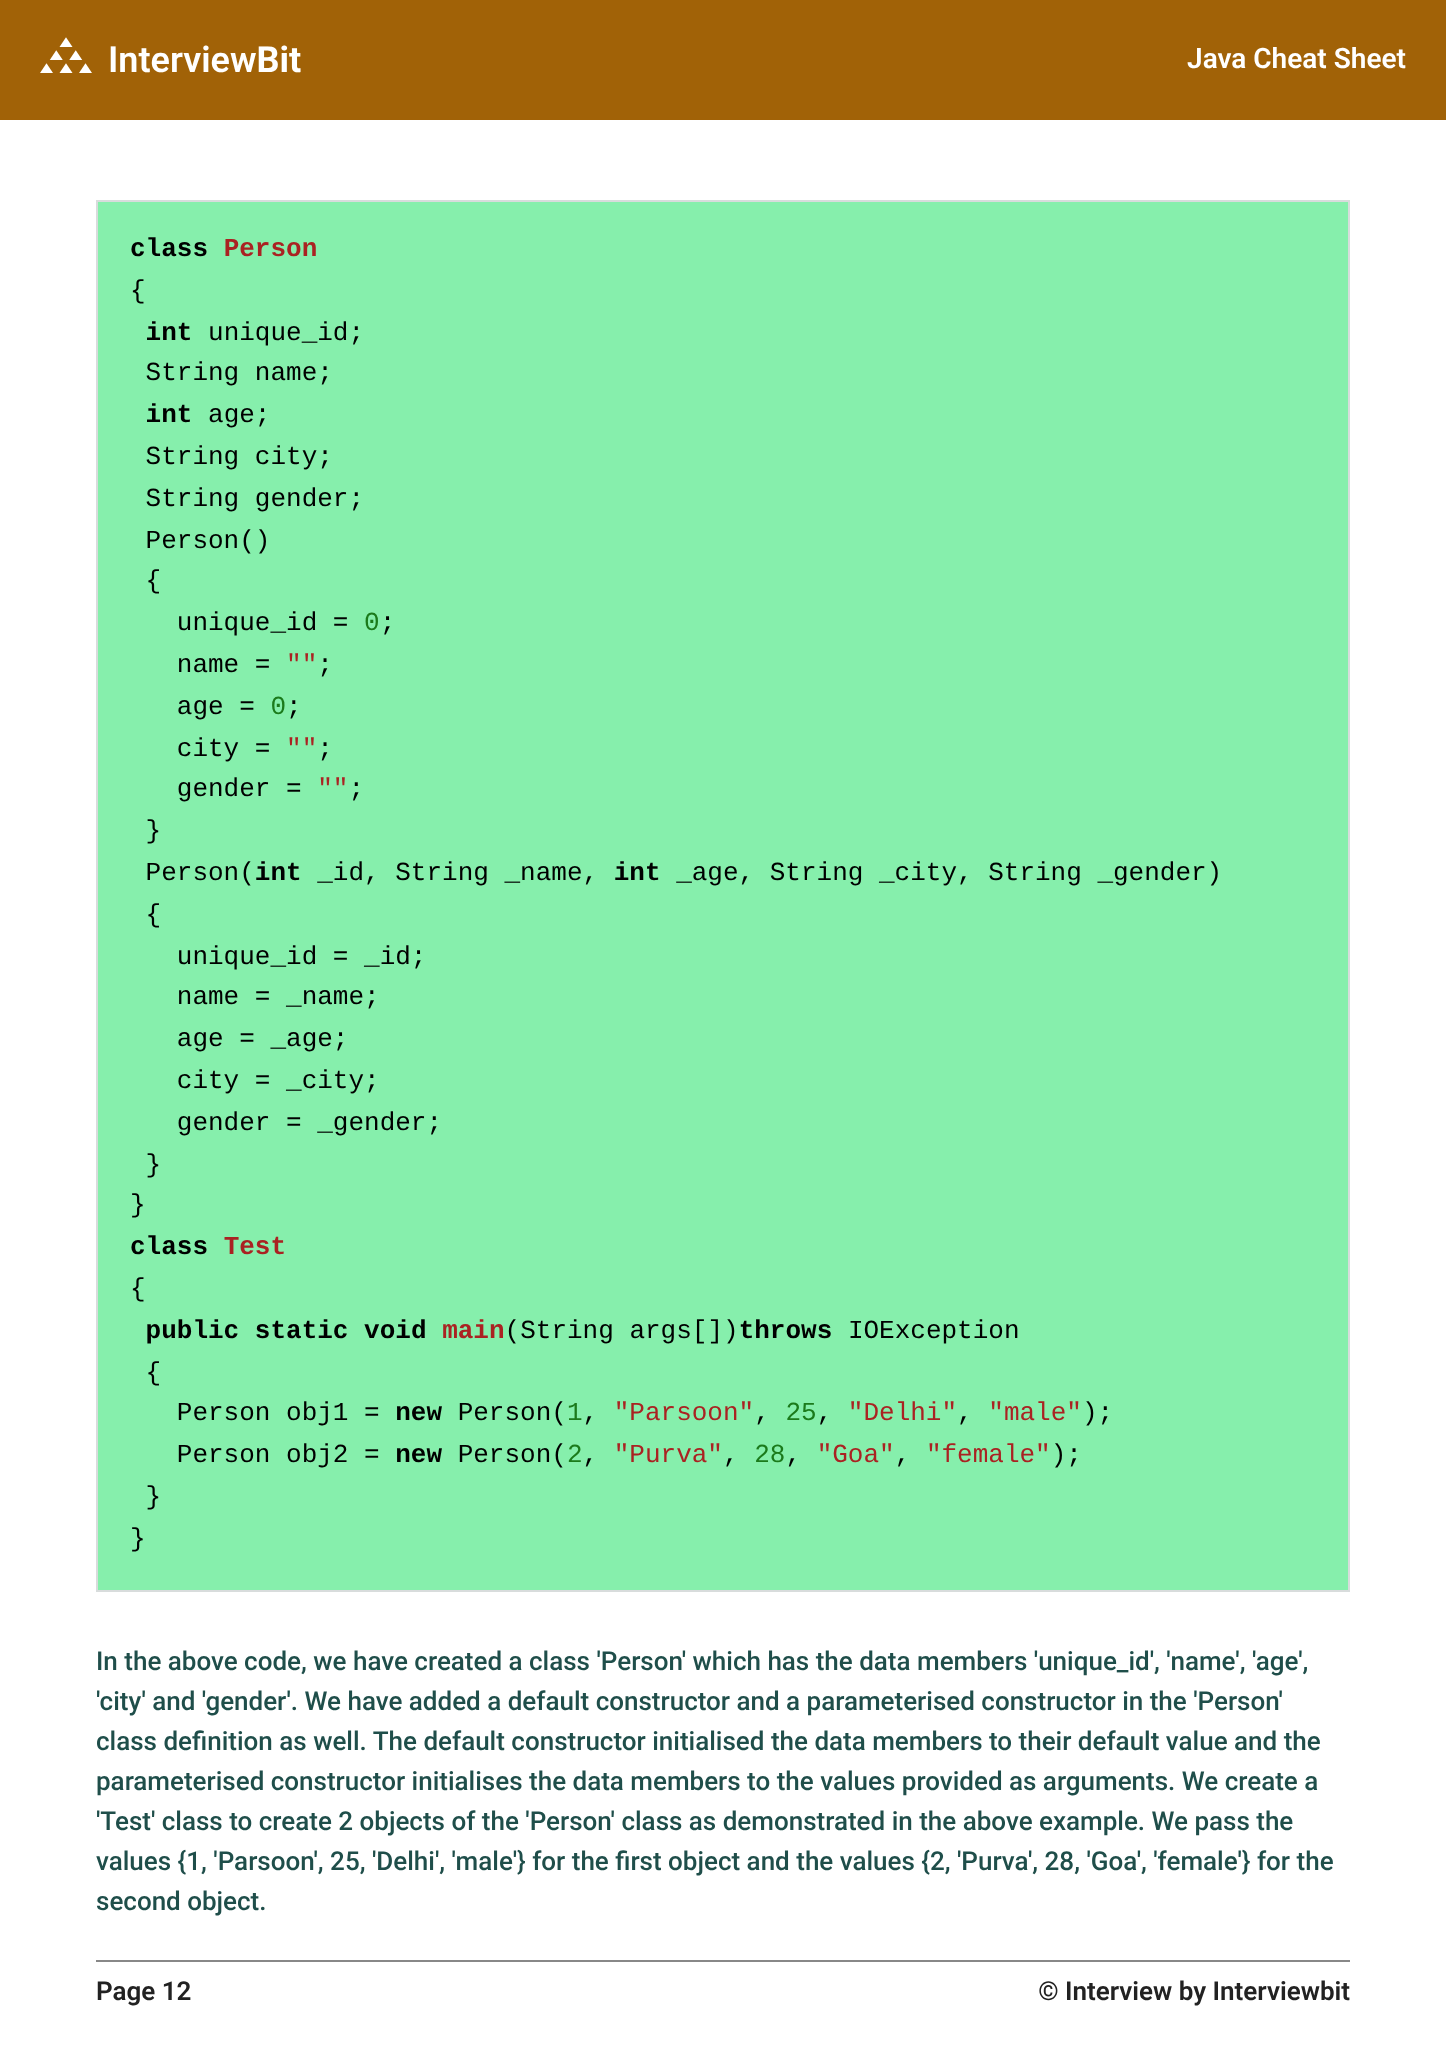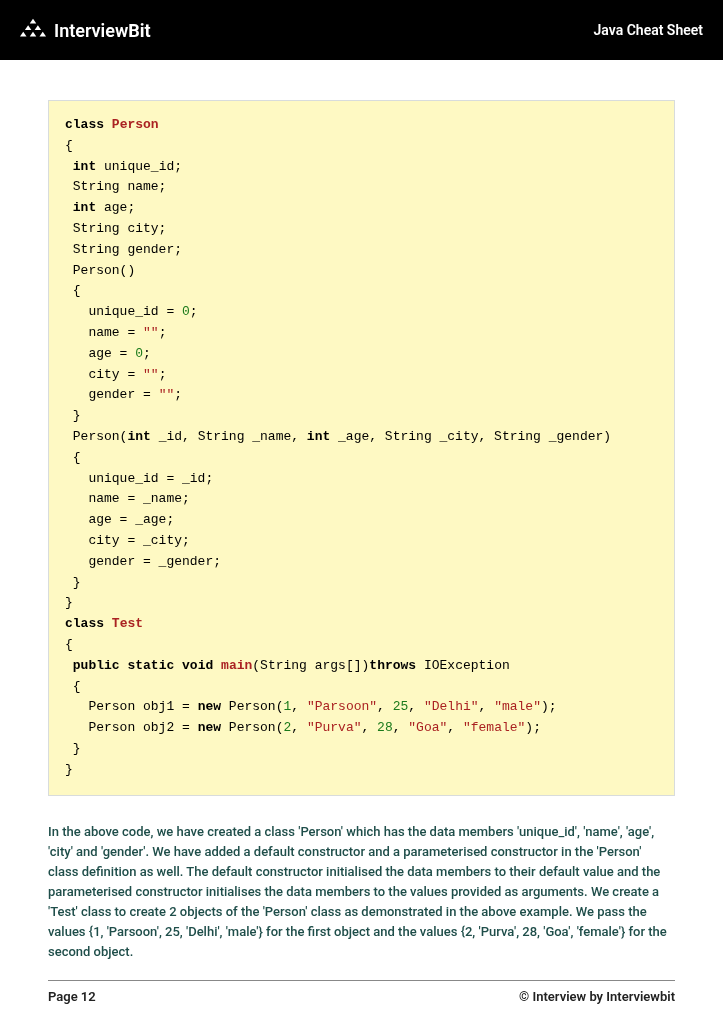--- a/index.html
+++ b/index.html
@@ -1,24 +1,24 @@
 <!DOCTYPE html>
 <html><head>
 <meta charset="utf-8">
 <style>
 * { margin: 0; padding: 0; box-sizing: border-box; }
 body { font-family: -apple-system, BlinkMacSystemFont, "Segoe UI", Roboto, sans-serif; width: 723px; height: 1024px; background: #fff; display: flex; flex-direction: column; }
-.header { background: #000000; height: 60px; display: flex; align-items: center; justify-content: space-between; padding: 0 20px; }
+.header { background: #a16207; height: 60px; display: flex; align-items: center; justify-content: space-between; padding: 0 20px; }
 .logo-wrap { display: flex; align-items: center; gap: 8px; }
 .logo-icon { width: 26px; height: 26px; }
 .logo-text { color: #fff; font-size: 18px; font-weight: 600; }
 .logo-bold { font-weight: 700; }
 .header-title { color: #fff; font-size: 14px; font-weight: 600; }
 .content { flex: 1; padding: 40px 48px 0 48px; }
-.code-block { background: #fef9c3; border: 1px solid #d8dcdc; padding: 14px 16px; font-family: "Courier New", Courier, monospace; font-size: 13px; line-height: 1.6; white-space: pre; overflow: hidden; margin-bottom: 26px; }
+.code-block { background: #86efac; border: 1px solid #d8dcdc; padding: 14px 16px; font-family: "Courier New", Courier, monospace; font-size: 13px; line-height: 1.6; white-space: pre; overflow: hidden; margin-bottom: 26px; }
 .kw { color: #000; font-weight: bold; }
 .cls { color: #aa2222; font-weight: bold; }
 .str { color: #aa2222; }
 .num { color: #1b7a1b; }
 .fn { color: #aa2222; font-weight: bold; }
 .body-text { color: #1f4e4a; font-size: 13px; line-height: 1.55; font-weight: 500; }
 .footer { border-top: 1px solid #888; margin: 0 48px 20px 48px; padding-top: 8px; display: flex; justify-content: space-between; font-size: 13px; color: #222; font-weight: 600; text-align: right; }
 </style>
 </head>
 <body>

